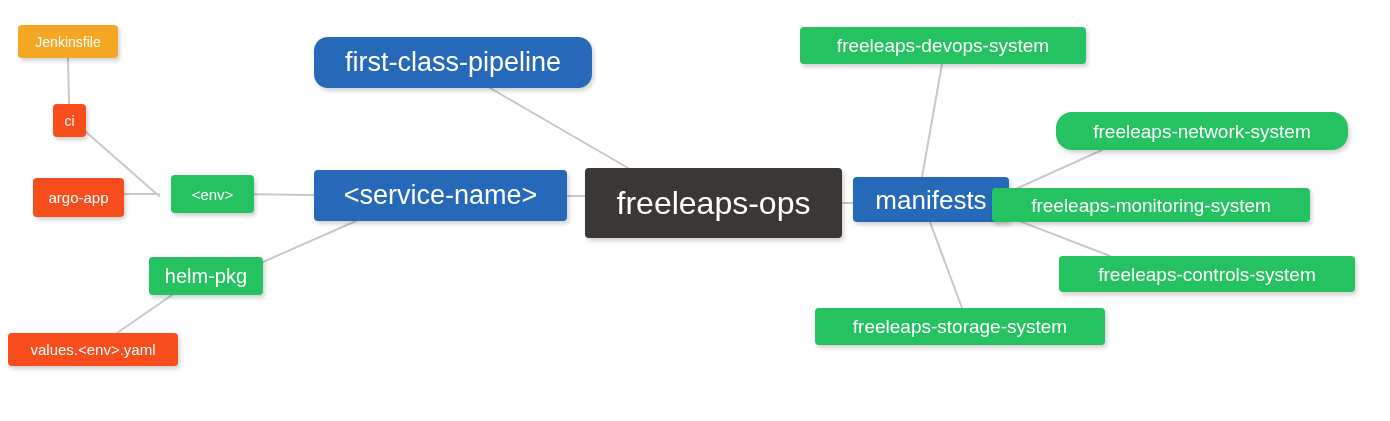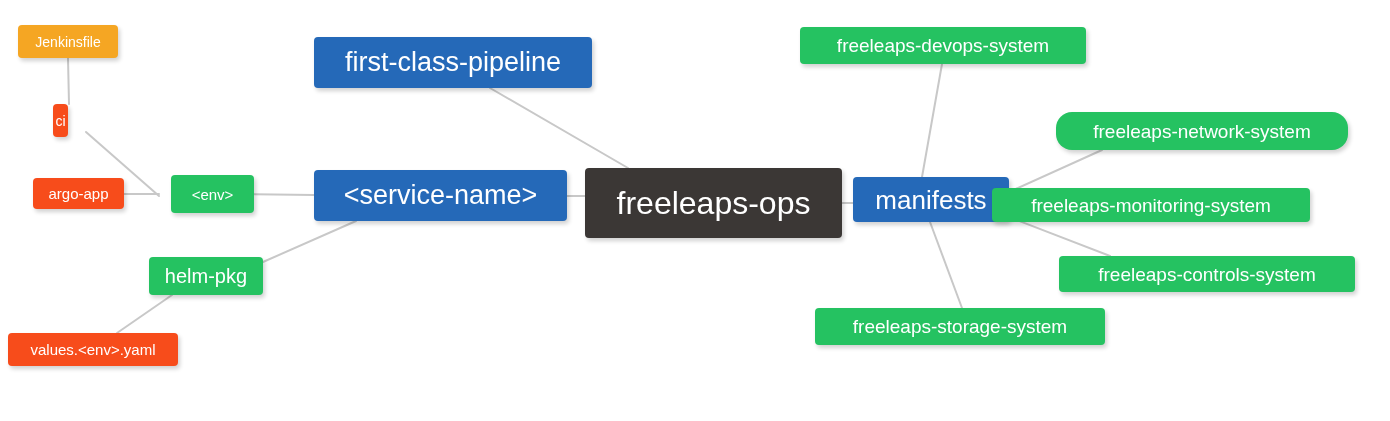--- a/index.html
+++ b/index.html
@@ -61,36 +61,36 @@
       <line x1="942" y1="64" x2="922" y2="177" stroke="#c8c8c8" stroke-width="2" stroke-linecap="round"></line>
       <line x1="1009" y1="192" x2="1102" y2="150" stroke="#c8c8c8" stroke-width="2" stroke-linecap="round"></line>
       <line x1="1009" y1="205" x2="1052" y2="205" stroke="#c8c8c8" stroke-width="2" stroke-linecap="round"></line>
       <line x1="1009" y1="217" x2="1110" y2="256" stroke="#c8c8c8" stroke-width="2" stroke-linecap="round"></line>
       <line x1="930" y1="222" x2="962" y2="308" stroke="#c8c8c8" stroke-width="2" stroke-linecap="round"></line>
     </svg>
   <div id="node-layer">
       <div class="node" style="left: 18px; top: 25px; width: 100px; height: 33px; background: rgb(245, 166, 35); font-size: 14px;">
         <span class="node-label">Jenkinsfile</span>
       </div>
-      <div class="node" style="left: 53px; top: 104px; width: 15px; height: 33px; background: rgb(247, 76, 27); font-size: 14px;">
+      <div class="node" style="left: 53px; top: 104px; width: 33px; height: 33px; background: rgb(247, 76, 27); font-size: 14px;">
         <span class="node-label">ci</span>
       </div>
-      <div class="node" style="left: 33px; top: 178px; width: 91px; height: 31px; background: rgb(247, 76, 27); font-size: 15px;">
+      <div class="node" style="left: 33px; top: 178px; width: 91px; height: 39px; background: rgb(247, 76, 27); font-size: 15px;">
         <span class="node-label">argo-app</span>
       </div>
       <div class="node" style="left: 159px; top: 175px; width: 83px; height: 38px; background: rgb(37, 194, 97); font-size: 15px; margin-left: 12px;">
         <span class="node-label">&lt;env&gt;</span>
       </div>
       <div class="node" style="left: 149px; top: 257px; width: 114px; height: 38px; background: rgb(37, 194, 97); font-size: 20px;">
         <span class="node-label">helm-pkg</span>
       </div>
       <div class="node" style="left: 8px; top: 333px; width: 170px; height: 33px; background: rgb(247, 76, 27); font-size: 15px;">
         <span class="node-label">values.&lt;env&gt;.yaml</span>
       </div>
-      <div class="node" style="left: 314px; top: 37px; width: 278px; height: 51px; background: rgb(37, 105, 184); font-size: 27px;">
+      <div class="node" style="left: 314px; top: 37px; width: 278px; height: 51px; background: rgb(37, 105, 184); font-size: 27px; border-radius: 14px;">
         <span class="node-label">first-class-pipeline</span>
       </div>
       <div class="node" style="left: 314px; top: 170px; width: 253px; height: 51px; background: rgb(37, 105, 184); font-size: 27px;">
         <span class="node-label">&lt;service-name&gt;</span>
       </div>
       <div class="node" style="left: 585px; top: 168px; width: 257px; height: 70px; background: rgb(59, 55, 53); font-size: 32px; justify-content: center;">
         <span class="node-label">freeleaps-ops</span>
       </div>
       <div class="node" style="left: 853px; top: 177px; width: 156px; height: 45px; background: rgb(37, 105, 184); font-size: 26px;">
         <span class="node-label">manifests</span>

